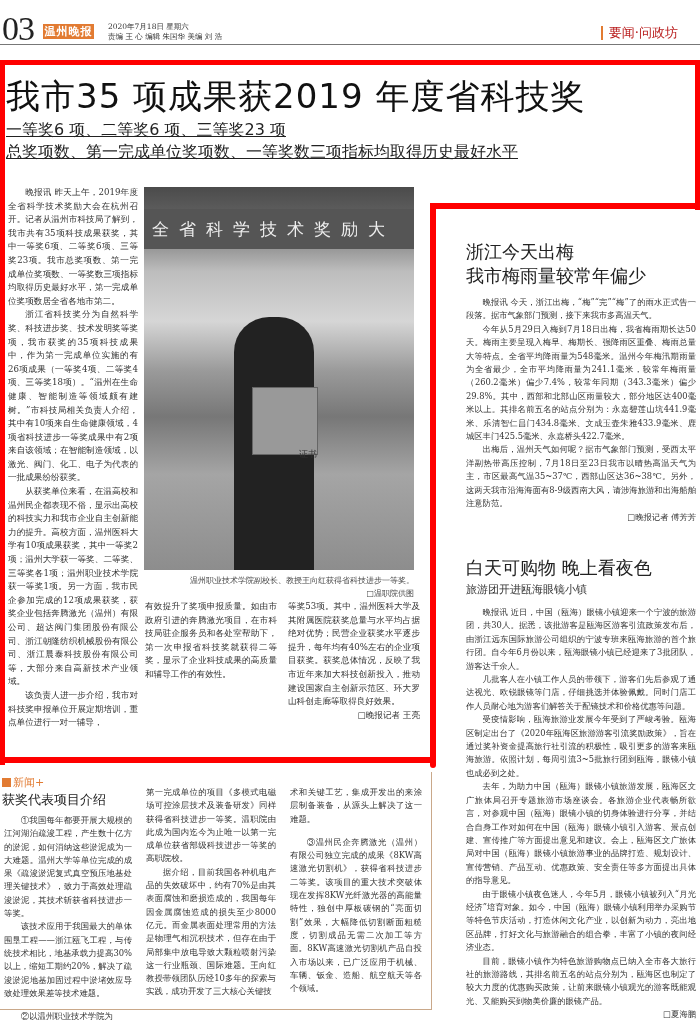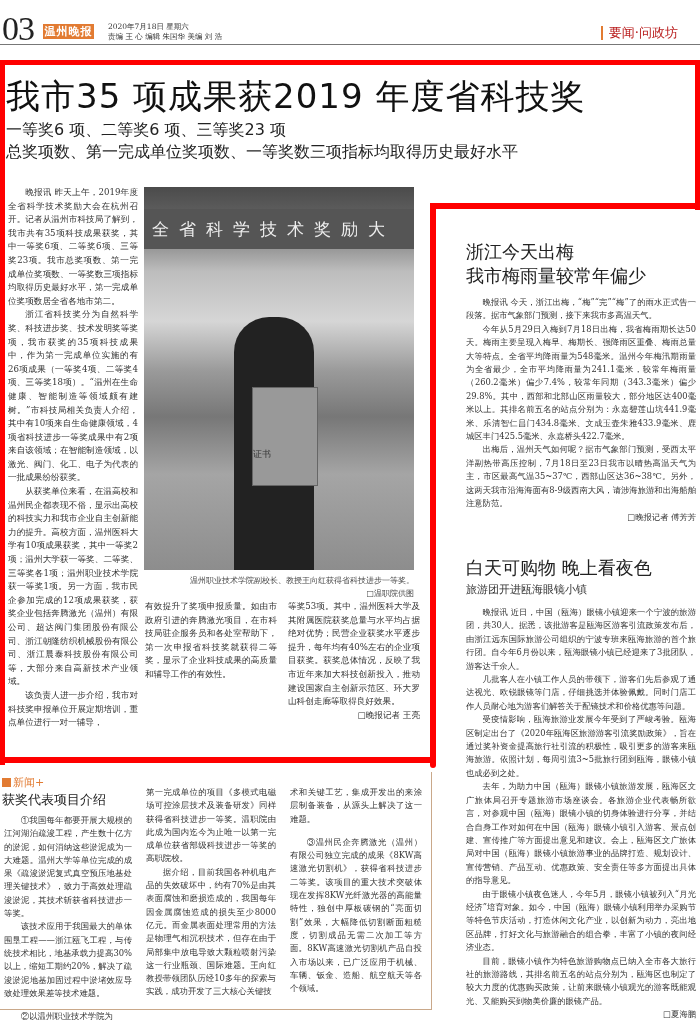--- a/index.html
+++ b/index.html
@@ -12,31 +12,31 @@
   .brand { position: absolute; left: 43px; top: 24px; width: 51px; height: 15px; background: #e27b32; color: #fff; font-size: 11px; line-height: 15px; text-align: center; font-weight: bold; letter-spacing: 1px; }
   .meta { position: absolute; left: 108px; top: 22px; font-size: 7.5px; line-height: 10px; color: #333; }
   .section-tag { position: absolute; right: 22px; top: 26px; font-size: 13px; color: #b91c1c; border-left: 2px solid #e27b32; padding-left: 6px; line-height: 14px; }
   .rule { position: absolute; left: 0; top: 44px; width: 700px; height: 1px; background: #777; }
 
   
   .red { position: absolute; background: #f00; }
 
   
   .headline { position: absolute; left: 6px; top: 76px; font-size: 34px; line-height: 40px; letter-spacing: 1px; color: #111; white-space: nowrap; font-family: "DejaVu Sans", sans-serif; font-weight: normal; }
-  .subhead { position: absolute; left: 6px; font-size: 16px; line-height: 20px; color: #222; white-space: nowrap; font-family: "DejaVu Sans", sans-serif; }
+  .subhead { position: absolute; left: 6px; font-size: 16px; line-height: 20px; color: #222; white-space: nowrap; font-family: "DejaVu Sans", sans-serif; text-decoration: underline; }
 
   
   .col { position: absolute; font-size: 8.6px; line-height: 13.6px; color: #333; text-align: justify; }
   .col p { text-indent: 2em; }
   .byline { text-align: right; }
 
   .photo { position: absolute; left: 144px; top: 187px; width: 270px; height: 383px; background: linear-gradient(180deg,#4b4b4b 0%,#6d6d6d 12%,#8a8a8a 14%,#bdbdbd 22%,#d6d6d6 35%,#9a9a9a 48%,#777 60%,#a5a5a5 75%,#8d8d8d 100%); overflow: hidden; }
   .photo-banner { position: absolute; left: 0; top: 22px; width: 100%; height: 40px; background: #555; color: #eee; font-size: 17px; line-height: 40px; letter-spacing: 10px; padding-left: 8px; white-space: nowrap; }
   .photo-person { position: absolute; left: 90px; top: 130px; width: 80px; height: 253px; background: #222; border-radius: 35px 35px 0 0; }
-  .photo-cert { position: absolute; left: 108px; top: 200px; width: 66px; height: 99px; background: #999; border: 1px solid #666; color: #333; font-size: 9px; text-align: left; padding-top: 60px; }
+  .photo-cert { position: absolute; left: 108px; top: 200px; width: 66px; height: 68px; background: #999; border: 1px solid #666; color: #333; font-size: 9px; text-align: right; padding-top: 60px; }
   .caption { position: absolute; left: 144px; top: 574px; width: 270px; font-size: 8px; line-height: 13px; color: #444; text-align: right; }
 
   
   .side-title { position: absolute; left: 466px; font-size: 18px; line-height: 24px; color: #222; font-family: "DejaVu Sans", sans-serif; white-space: nowrap; }
   .side-sub { position: absolute; left: 466px; font-size: 11px; line-height: 14px; color: #333; white-space: nowrap; }
 
   
   .news-box { position: absolute; left: 0; top: 772px; width: 432px; height: 238px; border-right: 1px solid #c9a88a; border-bottom: 1px solid #c9a88a; }
   .news-kicker { position: absolute; left: 2px; top: 776px; font-size: 11px; color: #e27b32; line-height: 14px; }
   .news-kicker .sq { display: inline-block; width: 9px; height: 9px; background: #e27b32; margin-right: 2px; vertical-align: -1px; }

